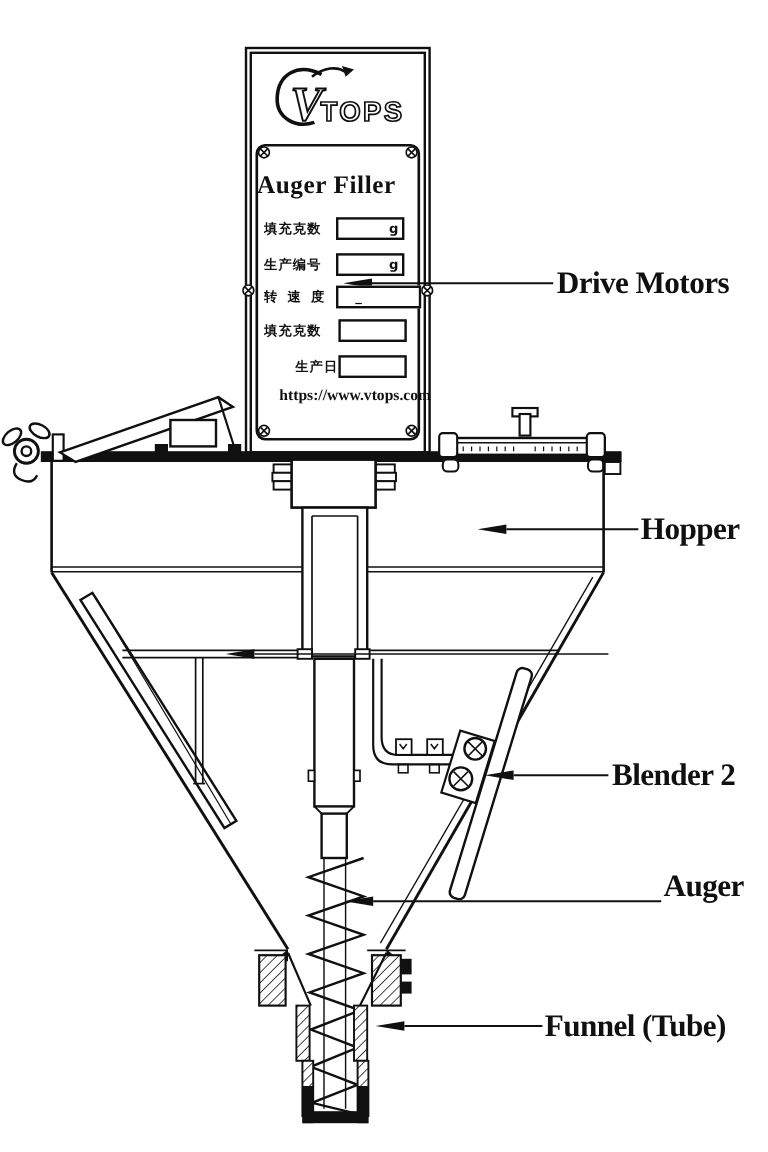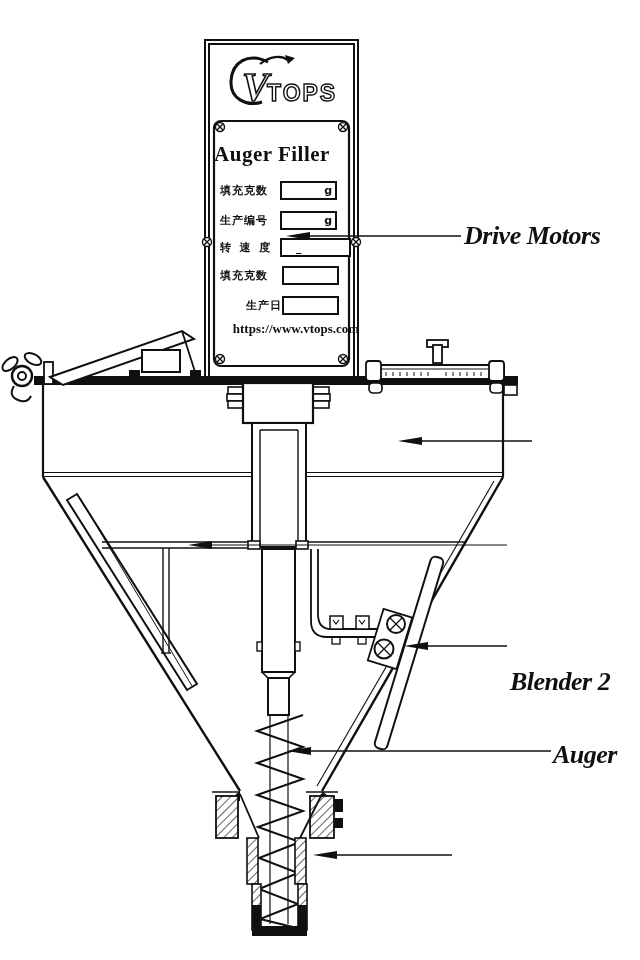--- a/index.html
+++ b/index.html
@@ -8,21 +8,21 @@
   .stage svg{position:absolute;left:0;top:0;}
   .abs{position:absolute;}
   .panel-title{left:214px;top:142px;width:116px;text-align:center;
 ateral:none;font-size:21px;font-weight:bold;letter-spacing:0.5px;}
   .panel-url{left:209px;top:321px;width:174px;text-align:center;font-size:13px;font-weight:bold;}
   .row-label{left:220px;width:60px;height:16px;font-size:11px;font-weight:bold;
              font-family:Liberation Mono, monospace;letter-spacing:1px;white-space:nowrap;overflow:hidden;}
   .val-box{left:280px;width:50px;height:15px;border:2px solid #101010;background:#fff;
            font-size:11px;font-weight:bold;text-align:right;padding-right:3px;line-height:15px;
            font-family:"DejaVu Sans",sans-serif;}
-  .callout{font-size:26px;font-weight:bold;letter-spacing:-0.5px;white-space:nowrap;font-style:italic;}
+  .callout{font-size:26px;font-weight:bold;letter-spacing:-0.5px;white-space:nowrap;}
 </style>
 </head>
 <body>
 
 <div class="stage">
 
 <svg width="640" height="960" viewBox="0 0 640 960">
   <defs>
     <pattern id="hatch" width="6" height="6" patternTransform="rotate(45)" patternUnits="userSpaceOnUse">
       <rect width="6" height="6" fill="#fff"></rect>
@@ -221,16 +221,18 @@
 
 <div class="abs row-label" style="top:268px;">填充克数</div>
 <div class="abs val-box" style="top:266px;left:282px;"></div>
 
 <div class="abs row-label" style="top:298px;margin-left:26px;">生产日期</div>
 <div class="abs val-box" style="top:296px;left:282px;"></div>
 
 <div class="abs panel-url">https://www.vtops.com</div>
 
 <div class="abs callout" style="left:464px;top:221px;">Drive Motors</div>
-<div class="abs callout" style="left:510px;top:631px;margin-top:36px;">Blender 2</div>
-<div class="abs callout" style="left:553px;top:740px;">Auger</div>
+<div class="abs callout" style="left:534px;top:426px;">Hopper</div>
+<div class="abs callout" style="left:510px;top:631px;">Blender 2</div>
+<div class="abs callout" style="left:553px;top:724px;">Auger</div>
+<div class="abs callout" style="left:454px;top:840px;">Funnel (Tube)</div>
 
 </div>
 
 </body></html>

